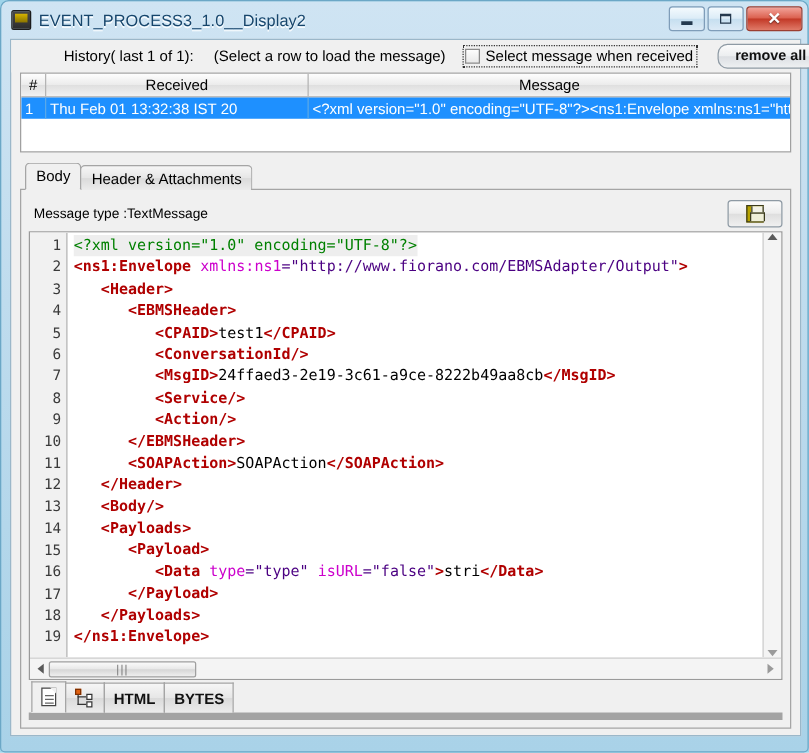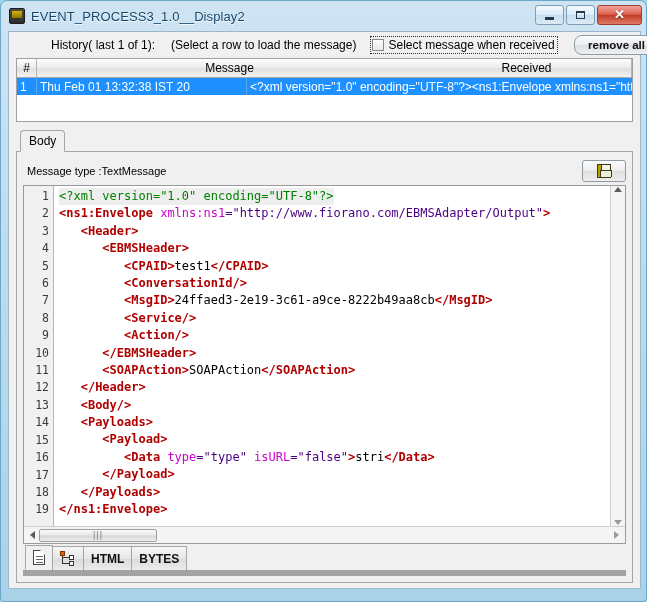--- a/index.html
+++ b/index.html
@@ -411,33 +411,34 @@
       <span class="chk-wrap">
         <span class="checkbox"></span>
         <span class="chk-label">Select message when received</span>
       </span>
       <button class="btn">remove all</button>
     </div>
 
     <div class="table-wrap">
       <div class="tbl-header">
         <div class="th c-num">#</div>
+        <div class="th c-recv">Received</div>
         <div class="th c-msg">Message</div>
-        <div class="th c-recv">Received</div>
       </div>
       <div class="tbl-row">
         <div class="td c-num">1</div>
         <div class="td c-recv">Thu Feb 01 13:32:38 IST 20</div>
         <div class="td c-msg">&lt;?xml version="1.0" encoding="UTF-8"?&gt;&lt;ns1:Envelope xmlns:ns1="http://www...</div>
       </div>
     </div>
 
     <div class="tab-area">
       <div class="tabstrip">
         <div class="tab active">Body</div>
+        <div class="tab">Header &amp; Attachments</div>
       </div>
 
       <div class="tab-panel">
 
         <div class="panel-head">
           <span class="msg-type">Message type :TextMessage</span>
           <div class="save-btn">
             <div class="floppy"></div>
           </div>
         </div>

